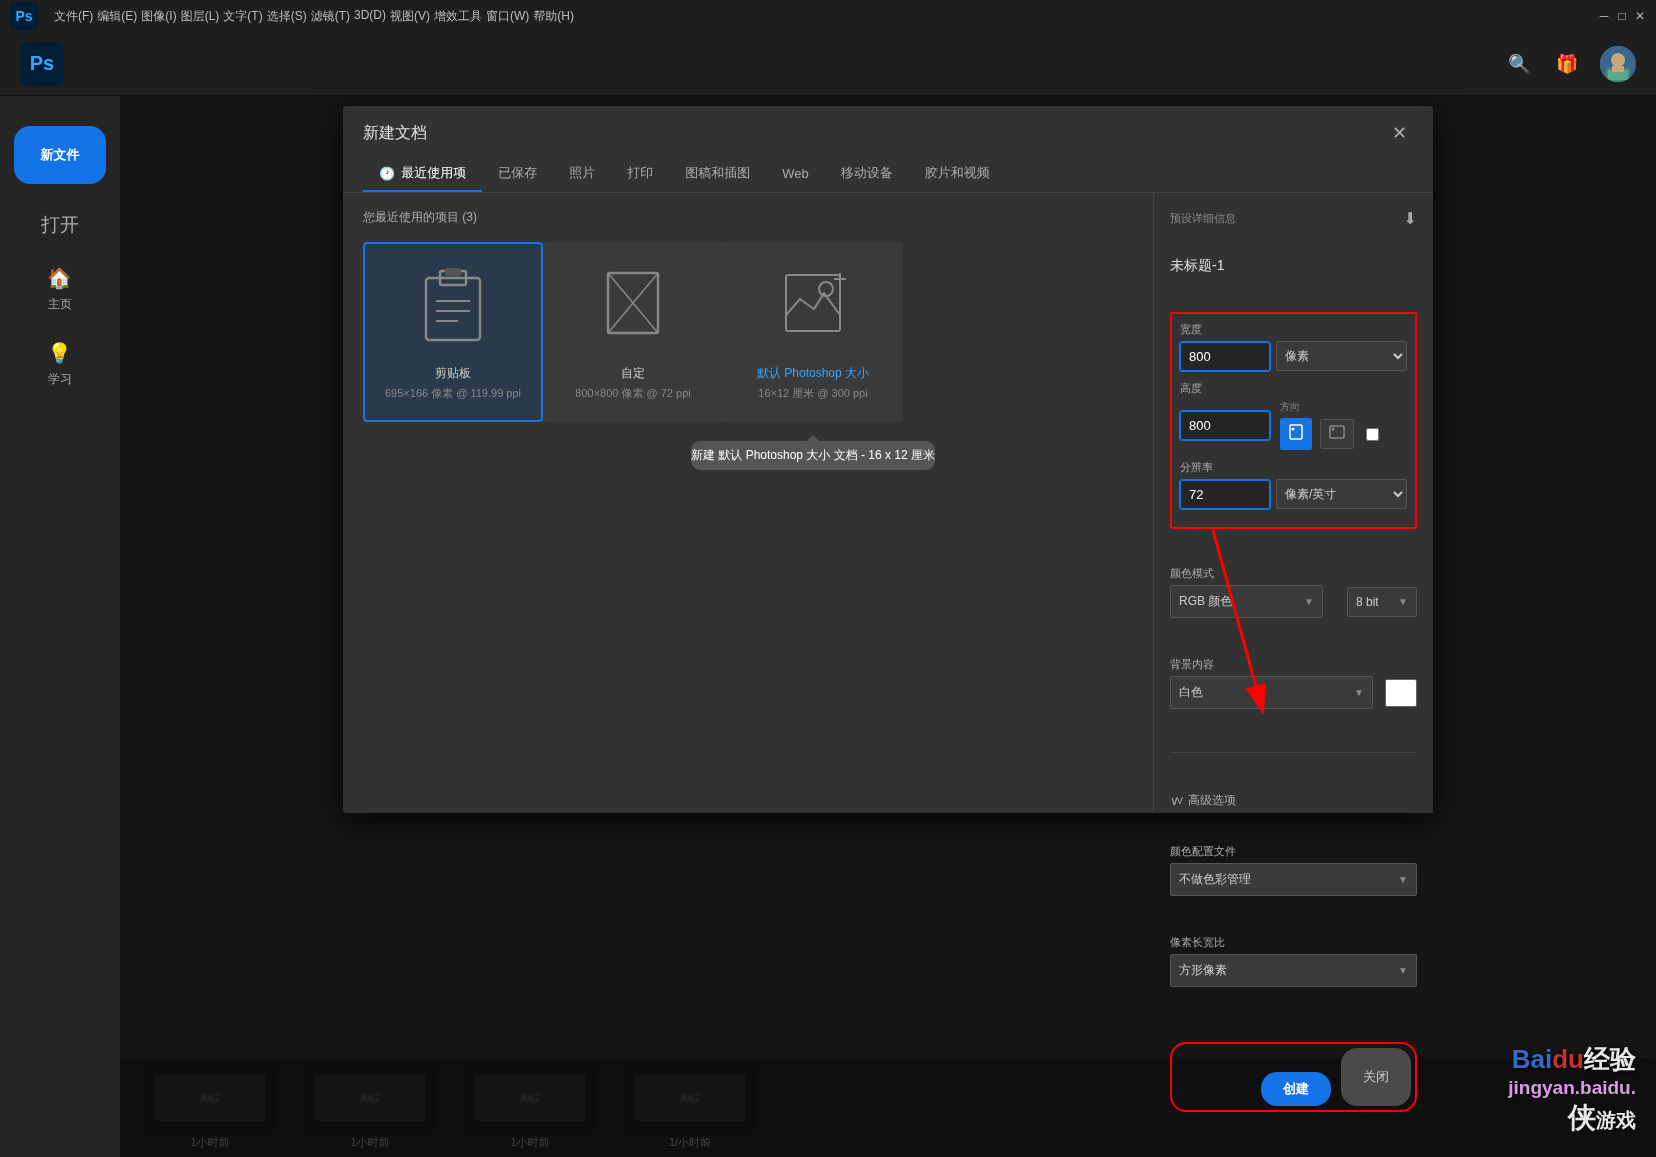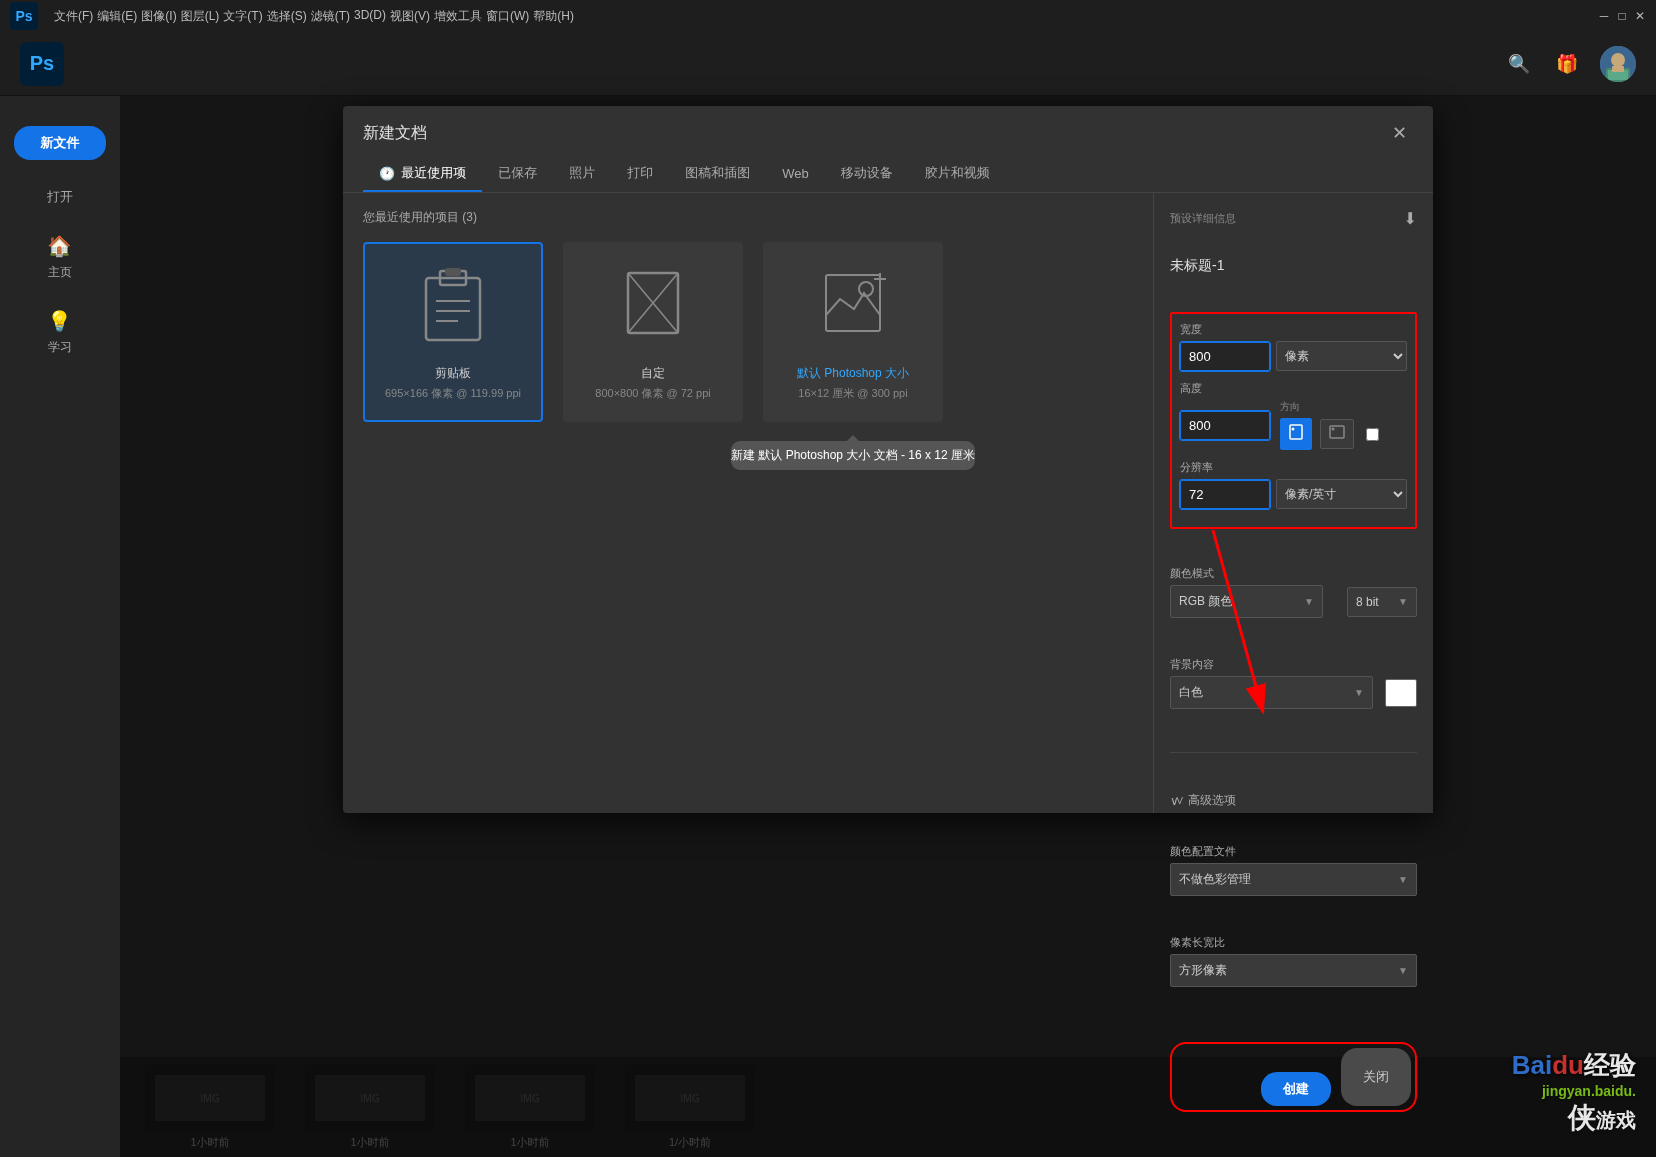--- a/index.html
+++ b/index.html
@@ -102,32 +102,32 @@
     }
     .sidebar-icon {
       font-size: 20px;
     }
     .new-file-btn {
       margin: 10px 14px;
       background: #1473e6;
       color: #fff;
       border: none;
       border-radius: 16px;
-      padding: 8px 18px;
+      padding: 20px 18px;
       font-size: 13px;
       cursor: pointer;
       font-weight: bold;
     }
     .open-btn {
       display: flex;
       flex-direction: column;
       align-items: center;
       padding: 10px 0;
       color: #aaa;
-      font-size: 13px;
+      font-size: 19px;
       cursor: pointer;
     }
 
     
     .content-area {
       flex: 1;
       background: #2b2b2b;
       padding: 20px;
       position: relative;
     }
@@ -210,21 +210,20 @@
 
     .recent-header {
       font-size: 12px;
       color: #aaa;
       margin-bottom: 16px;
     }
 
     
     .template-cards {
       display: flex;
-      gap: 20px;
       flex-wrap: wrap;
     }
 
     .template-card {
       width: 180px;
       height: 180px;
       background: #3a3a3a;
       border-radius: 4px;
       display: flex;
       flex-direction: column;
@@ -819,20 +818,20 @@
           <line x1="870" y1="420" x2="920" y2="600" stroke="red" stroke-width="3" marker-end="url(#arrowhead)"></line>
         </svg>
 
       </div>
     </div>
 
     <div class="watermark" style="position:absolute; bottom:20px; right:20px; z-index:500;">
       <div style="font-size:26px; font-weight:bold; color:#fff; text-shadow:1px 1px 4px #000;">
         <span style="color:#3377dd;">Bai</span><span style="color:#dd3333;">du</span><span style="color:#fff;">经验</span>
       </div>
-      <div style="font-size:14px; color:#84cc16;">jingyan.baidu.</div>
+      <div style="font-size:19px; color:#f0abfc;">jingyan.baidu.</div>
       <div style="font-size:20px; font-weight:bold; color:#fff;">
         <span style="font-size:28px;">侠</span><span>游戏</span>
       </div>
     </div>
 
   </div>
 </div>
 
 </body></html>

